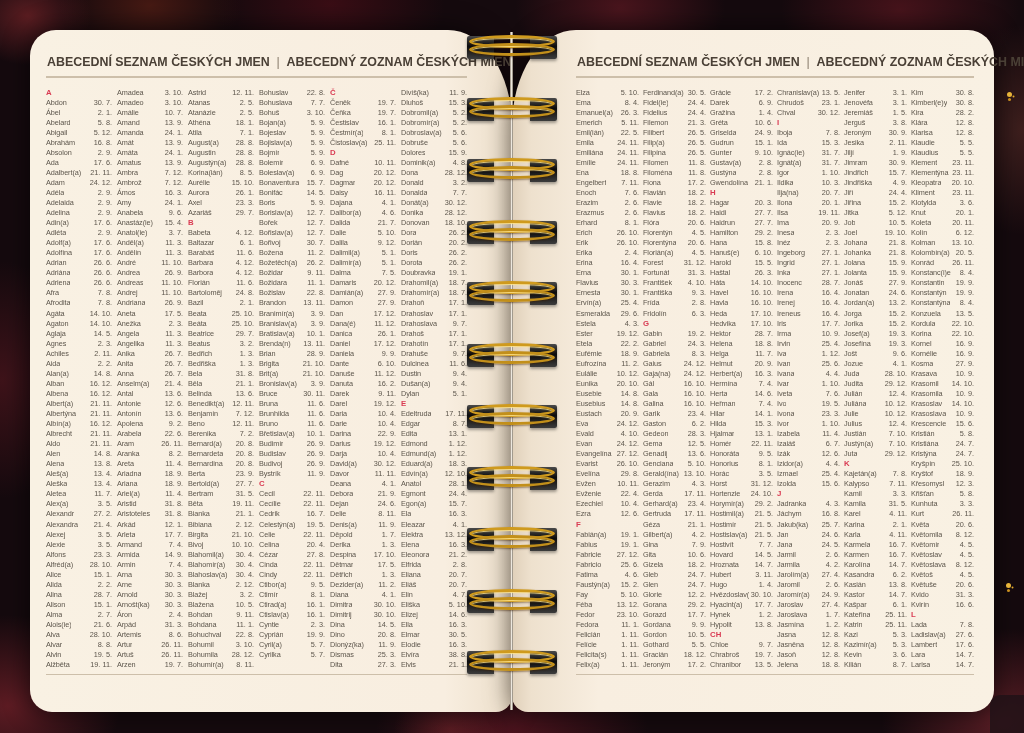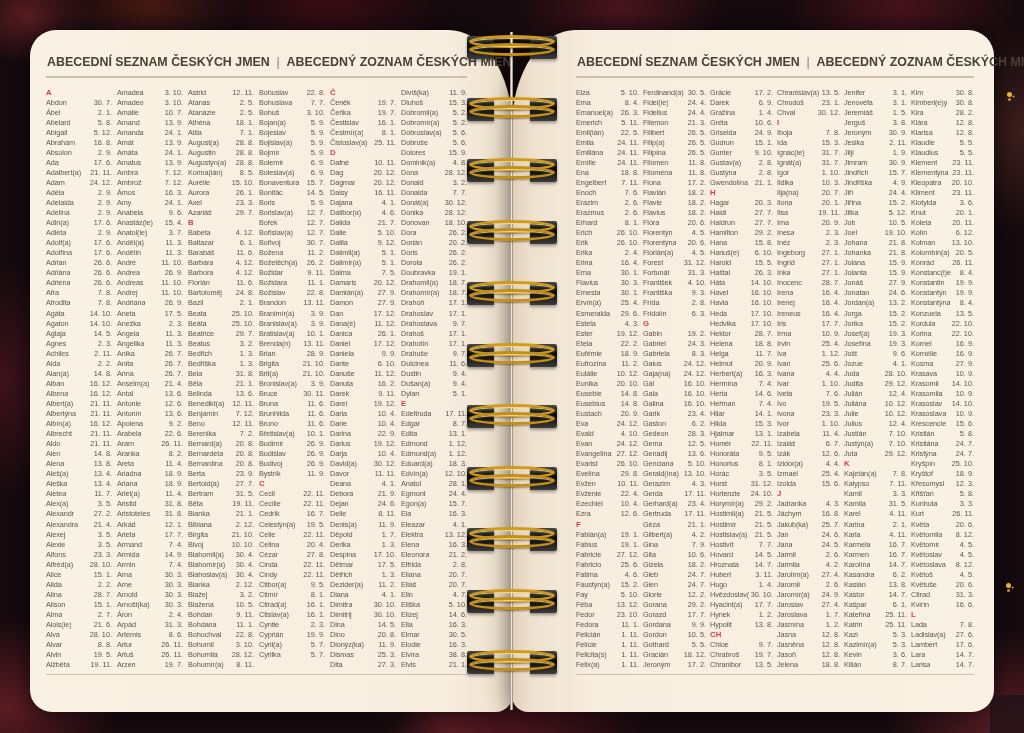--- a/index.html
+++ b/index.html
@@ -2801,21 +2801,21 @@
             </div>
             <div class="row">
               <span class="nm">Květoš</span>
               <span class="dt">4. 5.</span>
             </div>
             <div class="row">
               <span class="nm">Květuše</span>
               <span class="dt">20. 6.</span>
             </div>
             <div class="row">
-              <span class="nm">Ctirad</span>
+              <span class="nm">Kvido</span>
               <span class="dt">31. 3.</span>
             </div>
             <div class="row">
               <span class="nm">Kvirín</span>
               <span class="dt">16. 6.</span>
             </div>
             <div class="letter">L</div>
             <div class="row">
               <span class="nm">Lada</span>
               <span class="dt">7. 8.</span>

